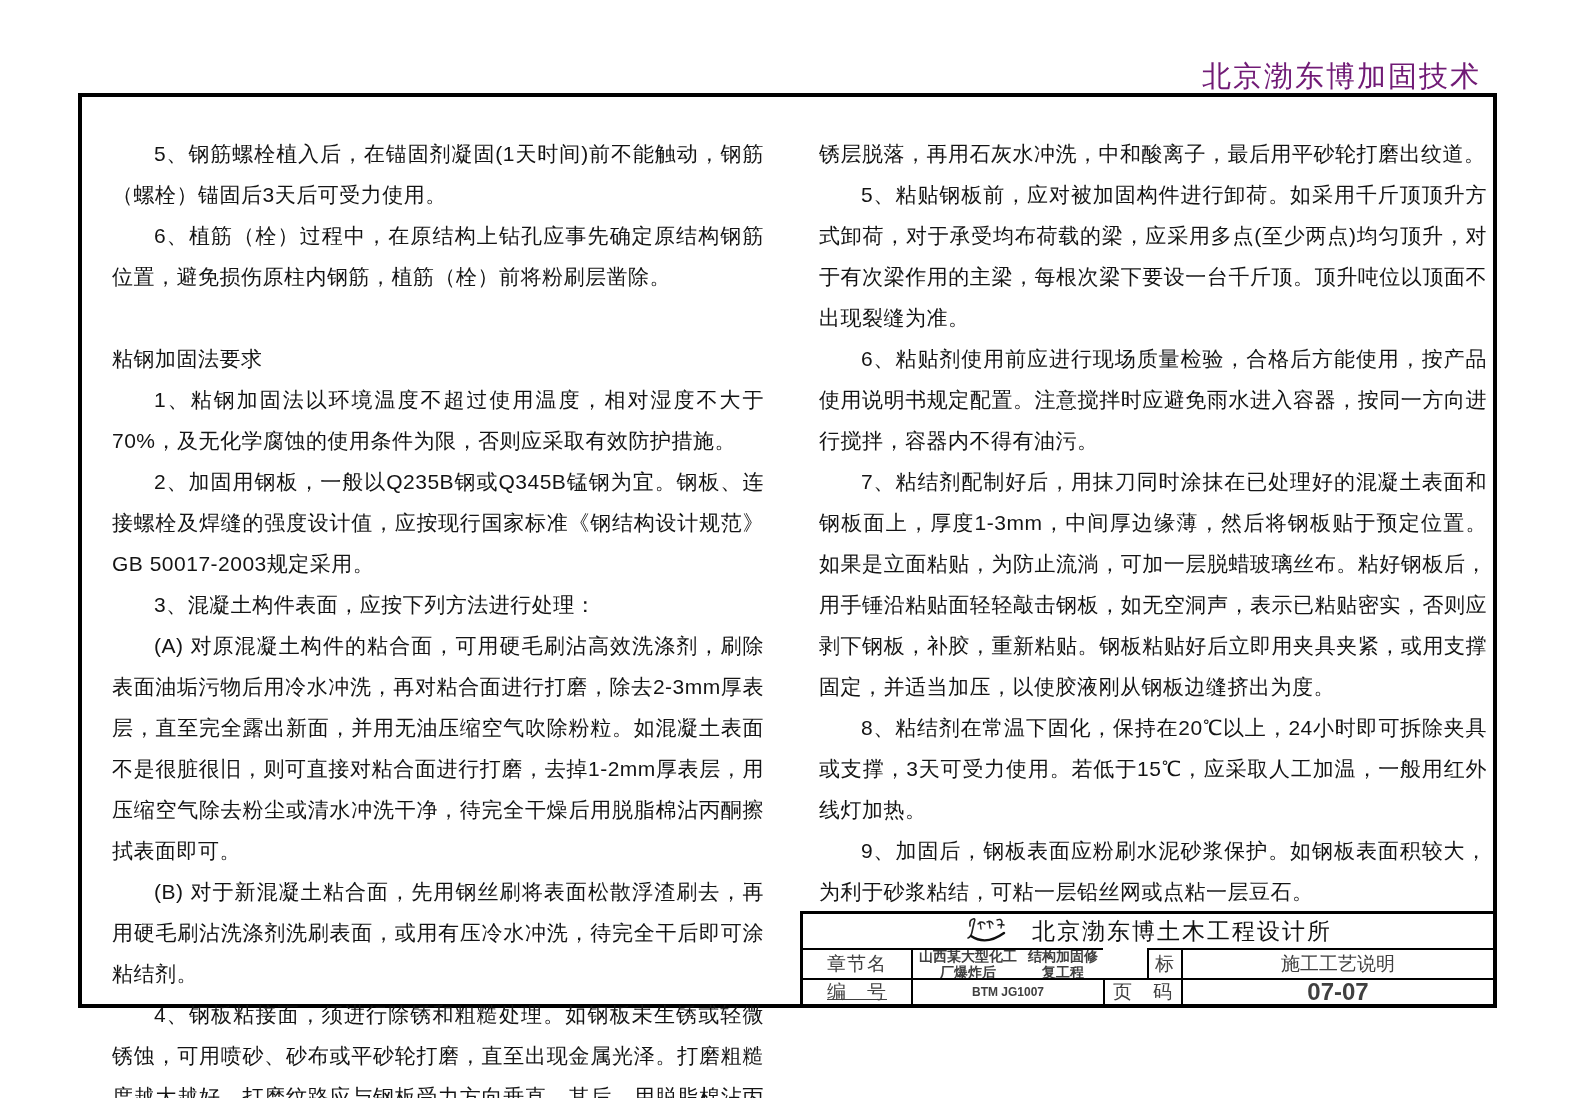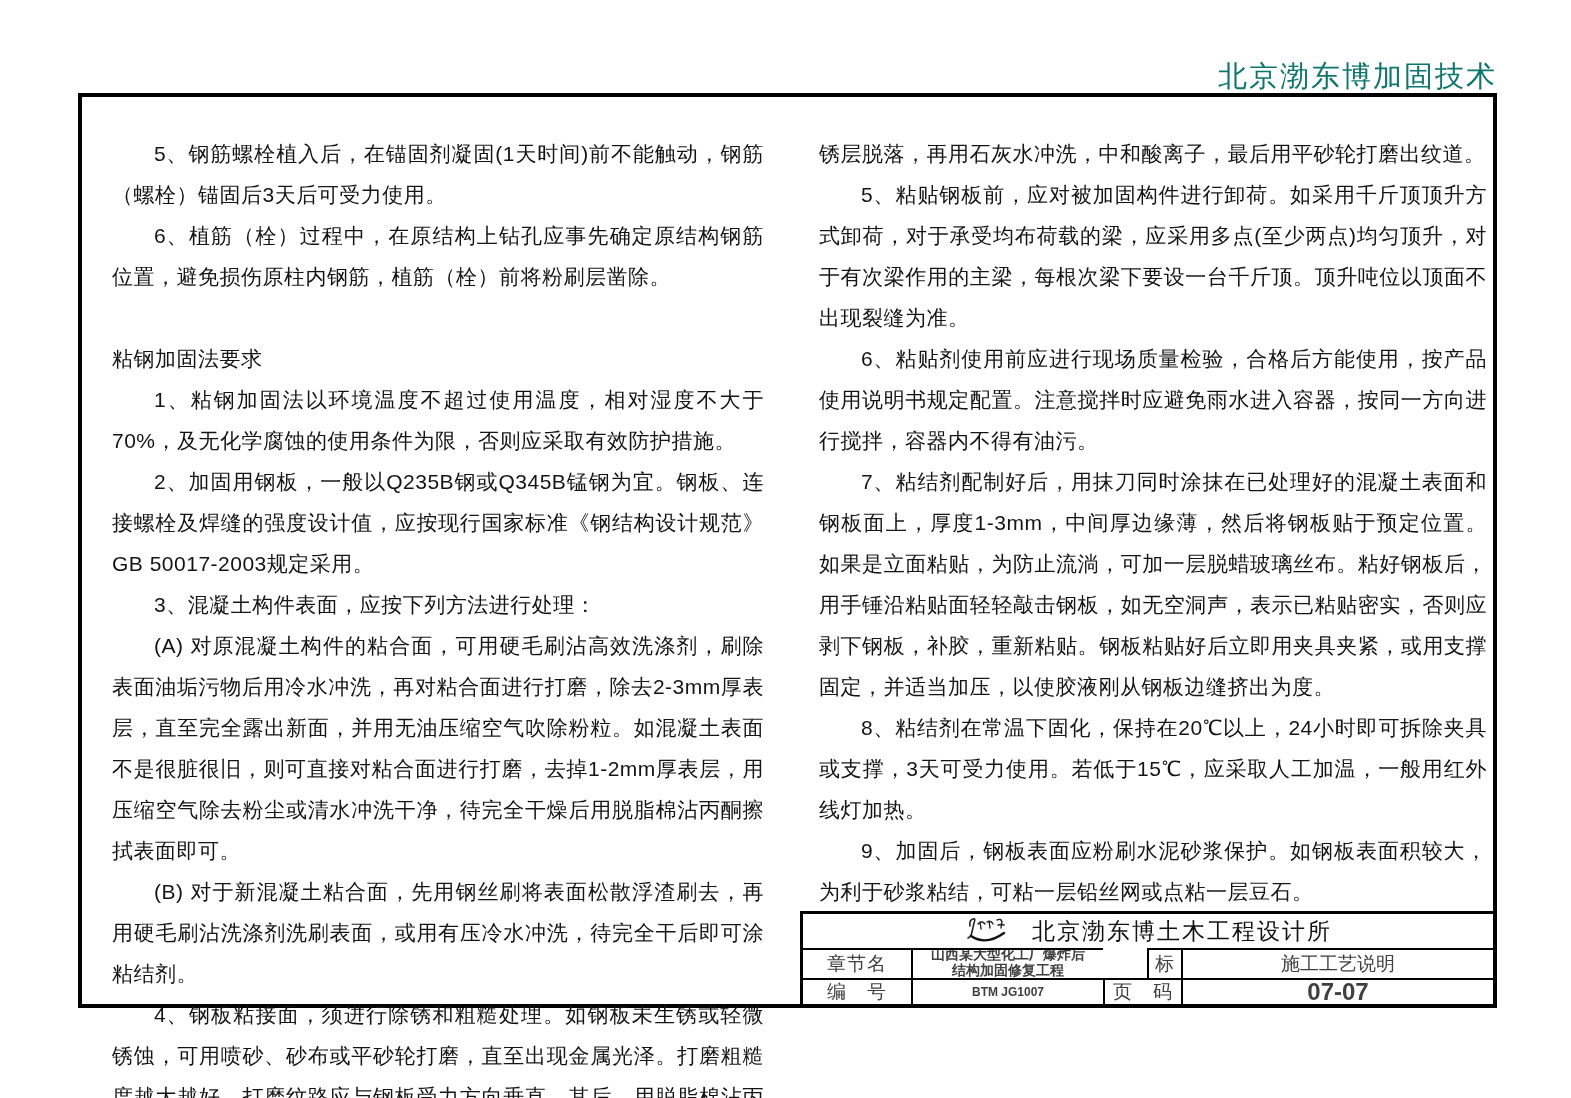--- a/index.html
+++ b/index.html
@@ -1,22 +1,22 @@
 <!DOCTYPE html>
 <html><head>
 <meta charset="utf-8">
 <style>
   * { margin:0; padding:0; box-sizing:border-box; }
   html,body { width:1571px; height:1098px; background:#ffffff; overflow:hidden; }
   body { font-family:"Liberation Sans", sans-serif; color:#111; position:relative; }
 
   .brand-header {
-    position:absolute; top:57px; right:74px;
+    position:absolute; top:57px; right:90px;
     font-family:Liberation Serif, serif;
-    font-size:29px; letter-spacing:2px; color:#0f766e;
+    font-size:29px; letter-spacing:2px; color:#701a75;
   }
 
   .page {
     position:absolute; left:78px; top:93px;
     width:1419px; height:915px;
     border:4px solid #000; background:#fff;
   }
 
   .columns {
     position:absolute; left:0; top:0; right:0;
@@ -46,21 +46,21 @@
     overflow:hidden;
   }
   .tb-header {
     grid-column:1 / 5; grid-row:1;
     display:flex; align-items:center; justify-content:center; gap:20px;
     font-family:"Liberation Serif", serif; font-size:23px; letter-spacing:2px;
   }
   .tb-border-top { border-top:2px solid #000; }
   .tb-border-left { border-left:2px solid #000; }
   .tb-project {
-    flex-direction:column; justify-content:flex-end;
+    flex-direction:row; justify-content:flex-start;
     font-family:"Liberation Sans", sans-serif;
     font-size:14px; line-height:16px; font-weight:bold; letter-spacing:0;
   }
   .tb-code { font-family:"Liberation Sans", sans-serif; font-weight:bold; font-size:12px; letter-spacing:0; }
   .tb-page-num { font-family:"Liberation Sans", sans-serif; font-weight:bold; font-size:24px; }
   .tb-label { letter-spacing:1px; }
 
   .logo-mark { width:48px; height:30px; flex:0 0 48px; }
 </style>
 </head>
@@ -104,19 +104,19 @@
     </div>
 
     <div class="tb-cell tb-border-top tb-label" style="grid-column:1;grid-row:2;">章节名</div>
     <div class="tb-cell tb-border-top tb-border-left tb-project" style="grid-column:2;grid-row:2;">
       <div>山西某大型化工厂爆炸后</div>
       <div>结构加固修复工程</div>
     </div>
     <div class="tb-cell tb-border-top tb-border-left tb-label" style="grid-column:3;grid-row:2;margin-left:44px;">小标题</div>
     <div class="tb-cell tb-border-top tb-border-left" style="grid-column:4;grid-row:2;">施工工艺说明</div>
 
-    <div class="tb-cell tb-border-top tb-label" style="grid-column:1;grid-row:3;">编　号</div>
+    <div class="tb-cell tb-border-top tb-label" style="grid-column:1;grid-row:3;text-decoration:underline;">编　号</div>
     <div class="tb-cell tb-border-top tb-border-left tb-code" style="grid-column:2;grid-row:3;">BTM JG1007</div>
     <div class="tb-cell tb-border-top tb-border-left tb-label" style="grid-column:3;grid-row:3;">页　码</div>
     <div class="tb-cell tb-border-top tb-border-left tb-page-num" style="grid-column:4;grid-row:3;">07-07</div>
 
   </div>
 </div>
 
 </body></html>

